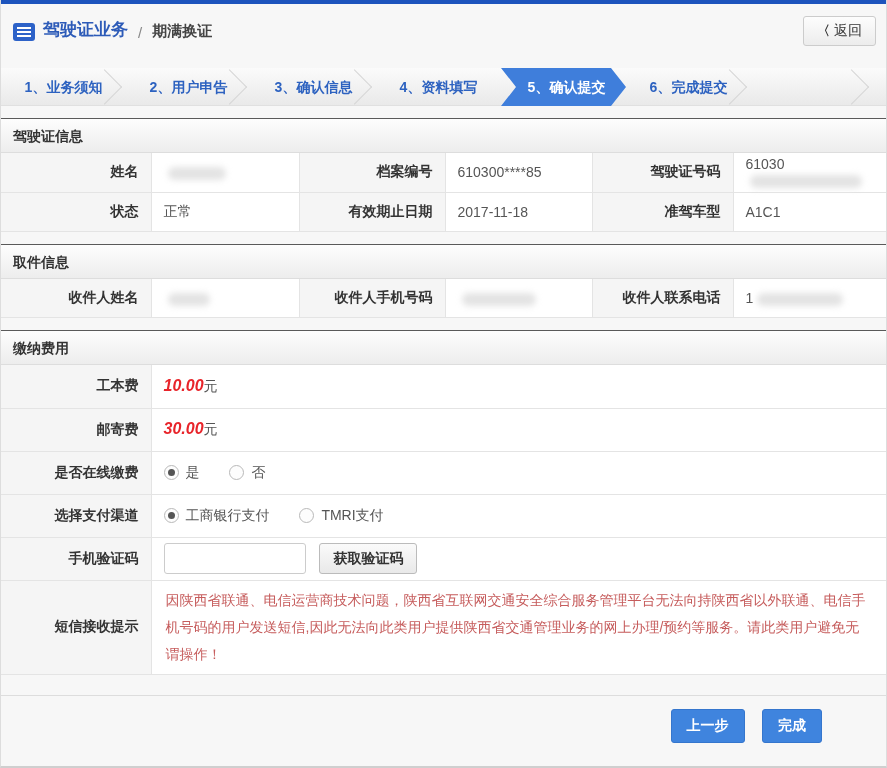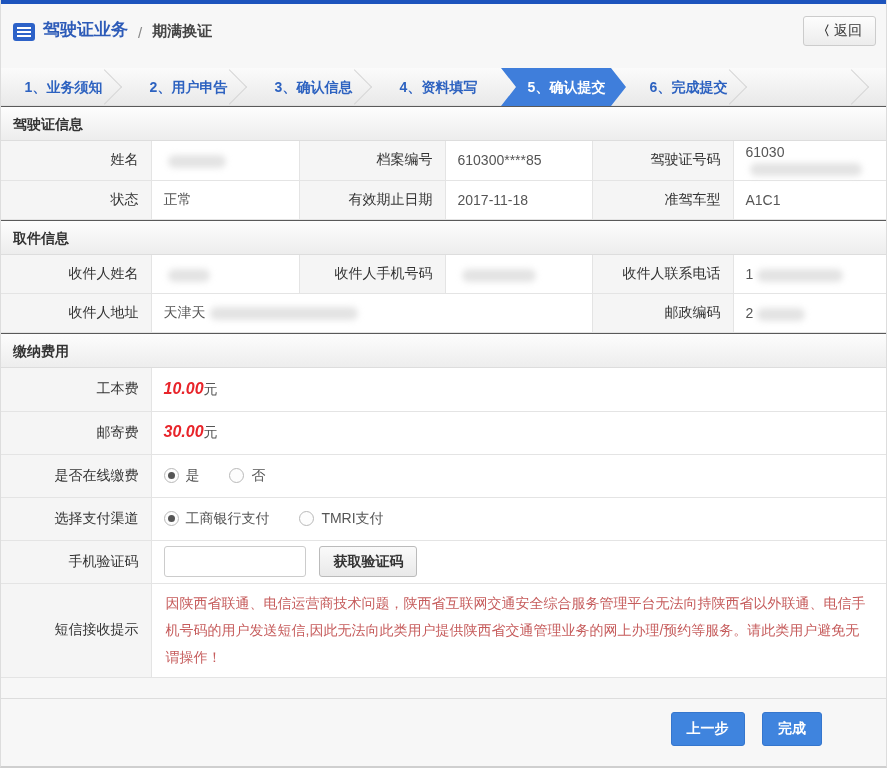--- a/index.html
+++ b/index.html
@@ -35,33 +35,33 @@
   .step .sep { position:absolute; right:9px; top:50%; width:25px; height:25px; border-top:1px solid #d6d6d6; border-right:1px solid #d6d6d6; transform:translateY(-50%) rotate(45deg); }
   .step.active {
     background:#3f7edb; color:#fff; z-index:2;
     clip-path:polygon(0 0, calc(100% - 15px) 0, 100% 50%, calc(100% - 15px) 100%, 0 100%, 15px 50%);
     padding-left:6px;
   }
   .step-tail { flex:1; position:relative; }
   .step-tail .sep { position:absolute; right:22px; top:50%; width:25px; height:25px; border-top:1px solid #d6d6d6; border-right:1px solid #d6d6d6; transform:translateY(-50%) rotate(45deg); }
 
   
-  .section { }
+  .section { margin-top:12px; }
   .section:first-of-type { margin-top:19px; }
   .sec-hd {
     height:35px; line-height:34px; padding-left:12px;
     border-top:1px solid #5a5a5a; border-bottom:1px solid #ddd;
     background:linear-gradient(#fdfdfd,#ededed);
     font-size:14px; font-weight:bold; color:#333;
   }
   table.grid { width:100%; border-collapse:collapse; table-layout:fixed; }
   table.grid td { border:1px solid #e4e4e4; border-top:none; font-size:14px; height:39px; padding:0 12px; }
   table.grid td:first-child { border-left:none; }
   table.grid td:last-child { border-right:none; }
-  td.lbl { background:#f5f5f5; text-align:right; color:#333; font-weight:normal; }
+  td.lbl { background:#f5f5f5; text-align:right; color:#333; font-weight:bold; }
   td.val { background:#fff; color:#555; }
 
   .blur { display:inline-block; height:13px; background:#e3e3e3; border-radius:7px; filter:blur(3px); vertical-align:middle; margin-left:4px; }
 
   
   table.fees td { height:43px; }
   table.fees td.tip-row { height:66px; padding:6px 14px; }
   .price { color:#e8242a; font-weight:bold; font-size:16px;font-style:italic; }
   .unit { color:#555; font-size:14px; }
   .radio { display:inline-block; width:15px; height:15px; border:1px solid #b9b9b9; border-radius:50%; background:#fdfdfd; vertical-align:-3px; position:relative; cursor:pointer; }
@@ -151,26 +151,20 @@
         </colgroup>
       <tbody>
           <tr>
         <td class="lbl">收件人姓名</td>
         <td class="val"><span class="blur" style="width:42px"></span></td>
         <td class="lbl">收件人手机号码</td>
         <td class="val"><span class="blur" style="width:74px"></span></td>
         <td class="lbl">收件人联系电话</td>
         <td class="val"><span>1</span><span class="blur" style="width:86px"></span></td>
       </tr>
-      <tr>
-        <td class="lbl">收件人地址</td>
-        <td class="val" colspan="3"><span>天津天</span><span class="blur" style="width:148px"></span></td>
-        <td class="lbl">邮政编码</td>
-        <td class="val"><span>2</span><span class="blur" style="width:48px"></span></td>
-      </tr>
     </tbody>
       </table>
   </div>
 
   <div class="section">
     <div class="sec-hd">缴纳费用</div>
     <table class="grid fees">
       <colgroup>
           <col style="width:150px">
           <col>

